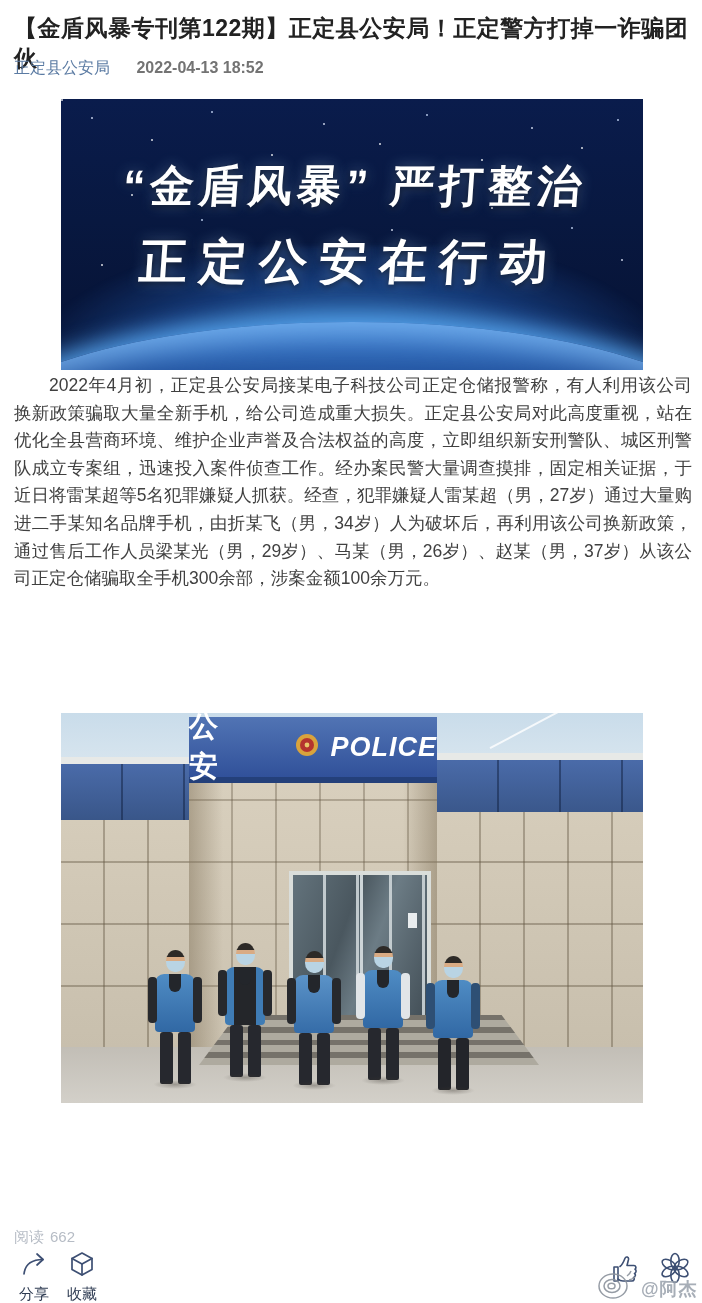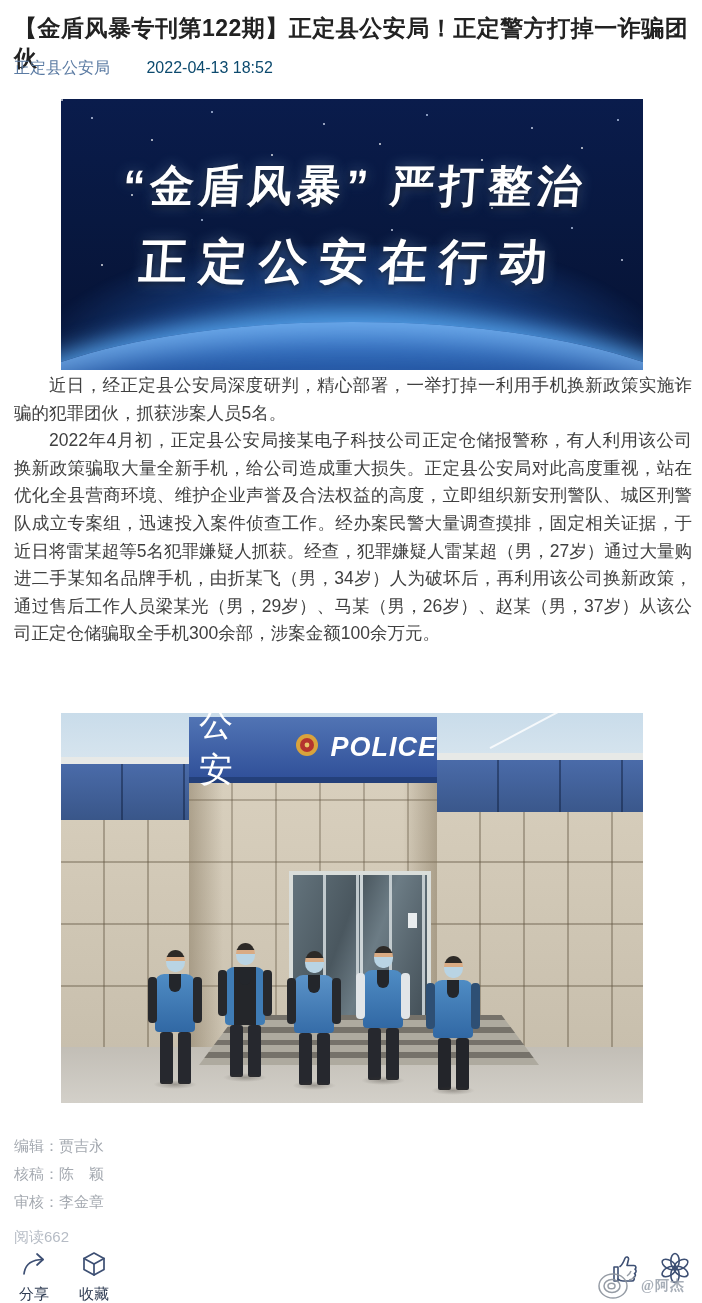--- a/index.html
+++ b/index.html
@@ -5,21 +5,21 @@
   * { margin:0; padding:0; box-sizing:border-box; }
   html,body { background:#ffffff; }
   body { font-family:"Liberation Sans", sans-serif; }
   .page { position:relative; width:702px; height:1303px; background:#fff; overflow:hidden; }
 
   
   .title { position:absolute; left:14px; top:13px; width:676px; font-size:23px; line-height:30px;
            font-weight:bold; color:#222222; letter-spacing:.5px; }
   .meta { position:absolute; left:14px; top:58px; font-size:16px; }
   .author { color:#5b7ba3; cursor:pointer;text-align:center; }
-  .pubdate { color:#0c4a6e; margin-left:32px; }
+  .pubdate { color:#737373; margin-left:22px;font-weight:bold; }
 
   
   .banner { position:absolute; left:61px; top:99px; width:582px; height:271px; overflow:hidden;
             background:linear-gradient(180deg,#0a1c4c 0%,#081840 45%,#061233 100%); }
   .stars { position:absolute; width:2px; height:2px; border-radius:50%; background:#fff; opacity:.85;
            box-shadow: 30px 18px 0 #dfe9ff, 90px 40px 0 #ffffff, 150px 12px 0 #cfe0ff, 210px 55px 0 #ffffff,
            262px 24px 0 #e6eeff, 318px 44px 0 #ffffff, 365px 15px 0 #cfe0ff, 420px 60px 0 #ffffff,
            470px 28px 0 #e6eeff, 520px 48px 0 #ffffff, 556px 20px 0 #cfe0ff, 70px 95px 0 #ffffff,
            140px 120px 0 #cfe0ff, 240px 100px 0 #ffffff, 330px 130px 0 #e6eeff, 430px 108px 0 #ffffff,
            510px 128px 0 #cfe0ff, 40px 165px 0 #ffffff, 560px 160px 0 #e6eeff, 300px 70px 0 #ffffff; }
@@ -43,21 +43,21 @@
   .body-text p { text-indent:2em; }
 
   
   .photo { position:absolute; left:61px; top:713px; width:582px; height:390px; overflow:hidden;
            background:linear-gradient(180deg,#c9dcea 0%, #e6eef3 26%, #f2f5f6 45%, #f4f6f6 100%); }
   .contrail { position:absolute; right:40px; top:6px; width:120px; height:2px; background:rgba(255,255,255,.8);
               transform:rotate(-28deg); }
   .canopy { position:absolute; left:128px; top:4px; width:248px; height:66px; z-index:3;
             background:linear-gradient(180deg,#5174b4 0%, #31519a 100%); border-bottom:6px solid #24407a;
             display:flex; align-items:center; justify-content:center; gap:10px; color:#fff; }
-  .sign-cn { font-size:34px; font-weight:normal; letter-spacing:16px; margin-left:10px; }
+  .sign-cn { font-size:29px; font-weight:bold; letter-spacing:16px; margin-left:0; }
   .sign-en { font-size:27px; font-weight:bold; letter-spacing:1px;font-style:italic; }
   .wing { position:absolute; }
   .wing-left { left:0; top:44px; width:128px; height:290px; }
   .wing-right { left:376px; top:40px; width:206px; height:294px; }
   .parapet { height:7px; background:#e7e9e7; }
   .band { height:56px;
           background:repeating-linear-gradient(90deg, rgba(12,26,56,0) 0 60px, rgba(12,26,56,.45) 60px 62px),
                      linear-gradient(180deg,#4a6ba9,#395689); }
   .tiles { position:absolute; top:63px; bottom:0; left:0; right:0;
            background:repeating-linear-gradient(90deg, rgba(96,84,64,0) 0 42px, rgba(96,84,64,.4) 42px 44px),
@@ -98,33 +98,33 @@
   .legs div { flex:1; background:#26282e; border-radius:3px 3px 2px 2px; }
   .p2 .torso { background:linear-gradient(90deg,#3f7cb5 0 9px,#24262a 9px 31px,#3f7cb5 31px 40px); }
   .p3 .torso { background:linear-gradient(180deg,#5b93c8,#356ca8); }
   .p4 .arm-l, .p4 .arm-r { background:#e1e5e8; }
   .p5 .arm-l, .p5 .arm-r { background:#2e4f74; }
   .p5 .legs div { background:#23252a; }
 
   
   .credits { position:absolute; left:14px; top:1132px; font-size:15px; line-height:28px; color:#a4a9b0; }
   .read-row { position:absolute; left:14px; top:1228px; font-size:15px; color:#b6bcc5; }
-  .read-count { margin-left:0; }
+  .read-count { margin-left:6px; }
   .action { position:absolute; top:1250px; width:44px; display:flex; flex-direction:column; align-items:center;
             cursor:pointer; }
-  .action-share { left:12px; } .action-fav { left:72px; }
+  .action-share { left:12px; } .action-fav { left:60px; }
   .action svg { stroke:#3d4f73; fill:none; stroke-width:1.7; stroke-linecap:round; stroke-linejoin:round; }
   .action-label { margin-top:3px; font-size:15px; color:#2e3b52; }
   .wm-thumbs { position:absolute; left:610px; top:1249px; }
   .wm-flower { position:absolute; left:658px; top:1251px; }
   .wm-spiral { position:absolute; left:595px; top:1268px; opacity:.9; }
   .wm-thumbs svg, .wm-flower svg { stroke:#3d4f73; fill:none; stroke-width:1.6; stroke-linecap:round; stroke-linejoin:round; }
   .wm-spiral svg { stroke:#8b929c; fill:none; stroke-width:1.5; }
-  .wm-text { position:absolute; left:641px; top:1277px; font-size:14px; font-weight:bold; color:#98a0ab;
-             opacity:.85; letter-spacing:1px;font-family:Liberation Serif, serif; }
+  .wm-text { position:absolute; left:641px; top:1277px; font-size:18px; font-weight:bold; color:#98a0ab;
+             opacity:.85; letter-spacing:1px; }
 </style>
 </head>
 <body>
 
 <div class="page">
 
   <h1 class="title">【金盾风暴专刊第122期】正定县公安局！正定警方打掉一诈骗团伙</h1>
 
   <div class="meta">
     <span class="author">正定县公安局</span>
@@ -135,21 +135,20 @@
     <div class="stars"></div>
     <div class="earth-glow"></div>
     <div class="earth"></div>
     <div class="banner-text">
       <div class="banner-line1">“金盾风暴” 严打整治</div>
       <div class="banner-line2">正定公安在行动</div>
     </div>
   </div>
 
   <div class="body-text">
-    <p>近日，经正定县公安局深度研判，精心部署，一举打掉一利用手机换新政策实施诈骗的犯罪团伙，抓获涉案人员5名。</p>
     <p>2022年4月初，正定县公安局接某电子科技公司正定仓储报警称，有人利用该公司换新政策骗取大量全新手机，给公司造成重大损失。正定县公安局对此高度重视，站在优化全县营商环境、维护企业声誉及合法权益的高度，立即组织新安刑警队、城区刑警队成立专案组，迅速投入案件侦查工作。经办案民警大量调查摸排，固定相关证据，于近日将雷某超等5名犯罪嫌疑人抓获。经查，犯罪嫌疑人雷某超（男，27岁）通过大量购进二手某知名品牌手机，由折某飞（男，34岁）人为破坏后，再利用该公司换新政策，通过售后工作人员梁某光（男，29岁）、马某（男，26岁）、赵某（男，37岁）从该公司正定仓储骗取全手机300余部，涉案金额100余万元。</p>
   </div>
 
   <div class="photo">
     <div class="contrail"></div>
 
     <div class="canopy">
       <span class="sign-cn">公 安</span>
       <span>
         <svg width="26" height="26" viewBox="0 0 26 26">
@@ -226,25 +225,20 @@
           <div class="arm-l"></div>
           <div class="arm-r"></div>
         </div>
       <div class="legs">
           <div></div>
           <div></div>
         </div>
     </div>
   </div>
 
-  <div class="credits">
-    <div>编辑：贾吉永</div>
-    <div>核稿：陈　颖</div>
-    <div>审核：李金章</div>
-  </div>
 
   <div class="read-row">
     <span>阅读</span><span class="read-count">662</span>
   </div>
 
   <div class="action action-share">
     <span>
       <svg width="28" height="28" viewBox="0 0 28 28">
         <path d="M17 4 L23 9.5 L17 15"></path>
         <path d="M23 9.5 C11 9.5 5 15 4 24"></path>

